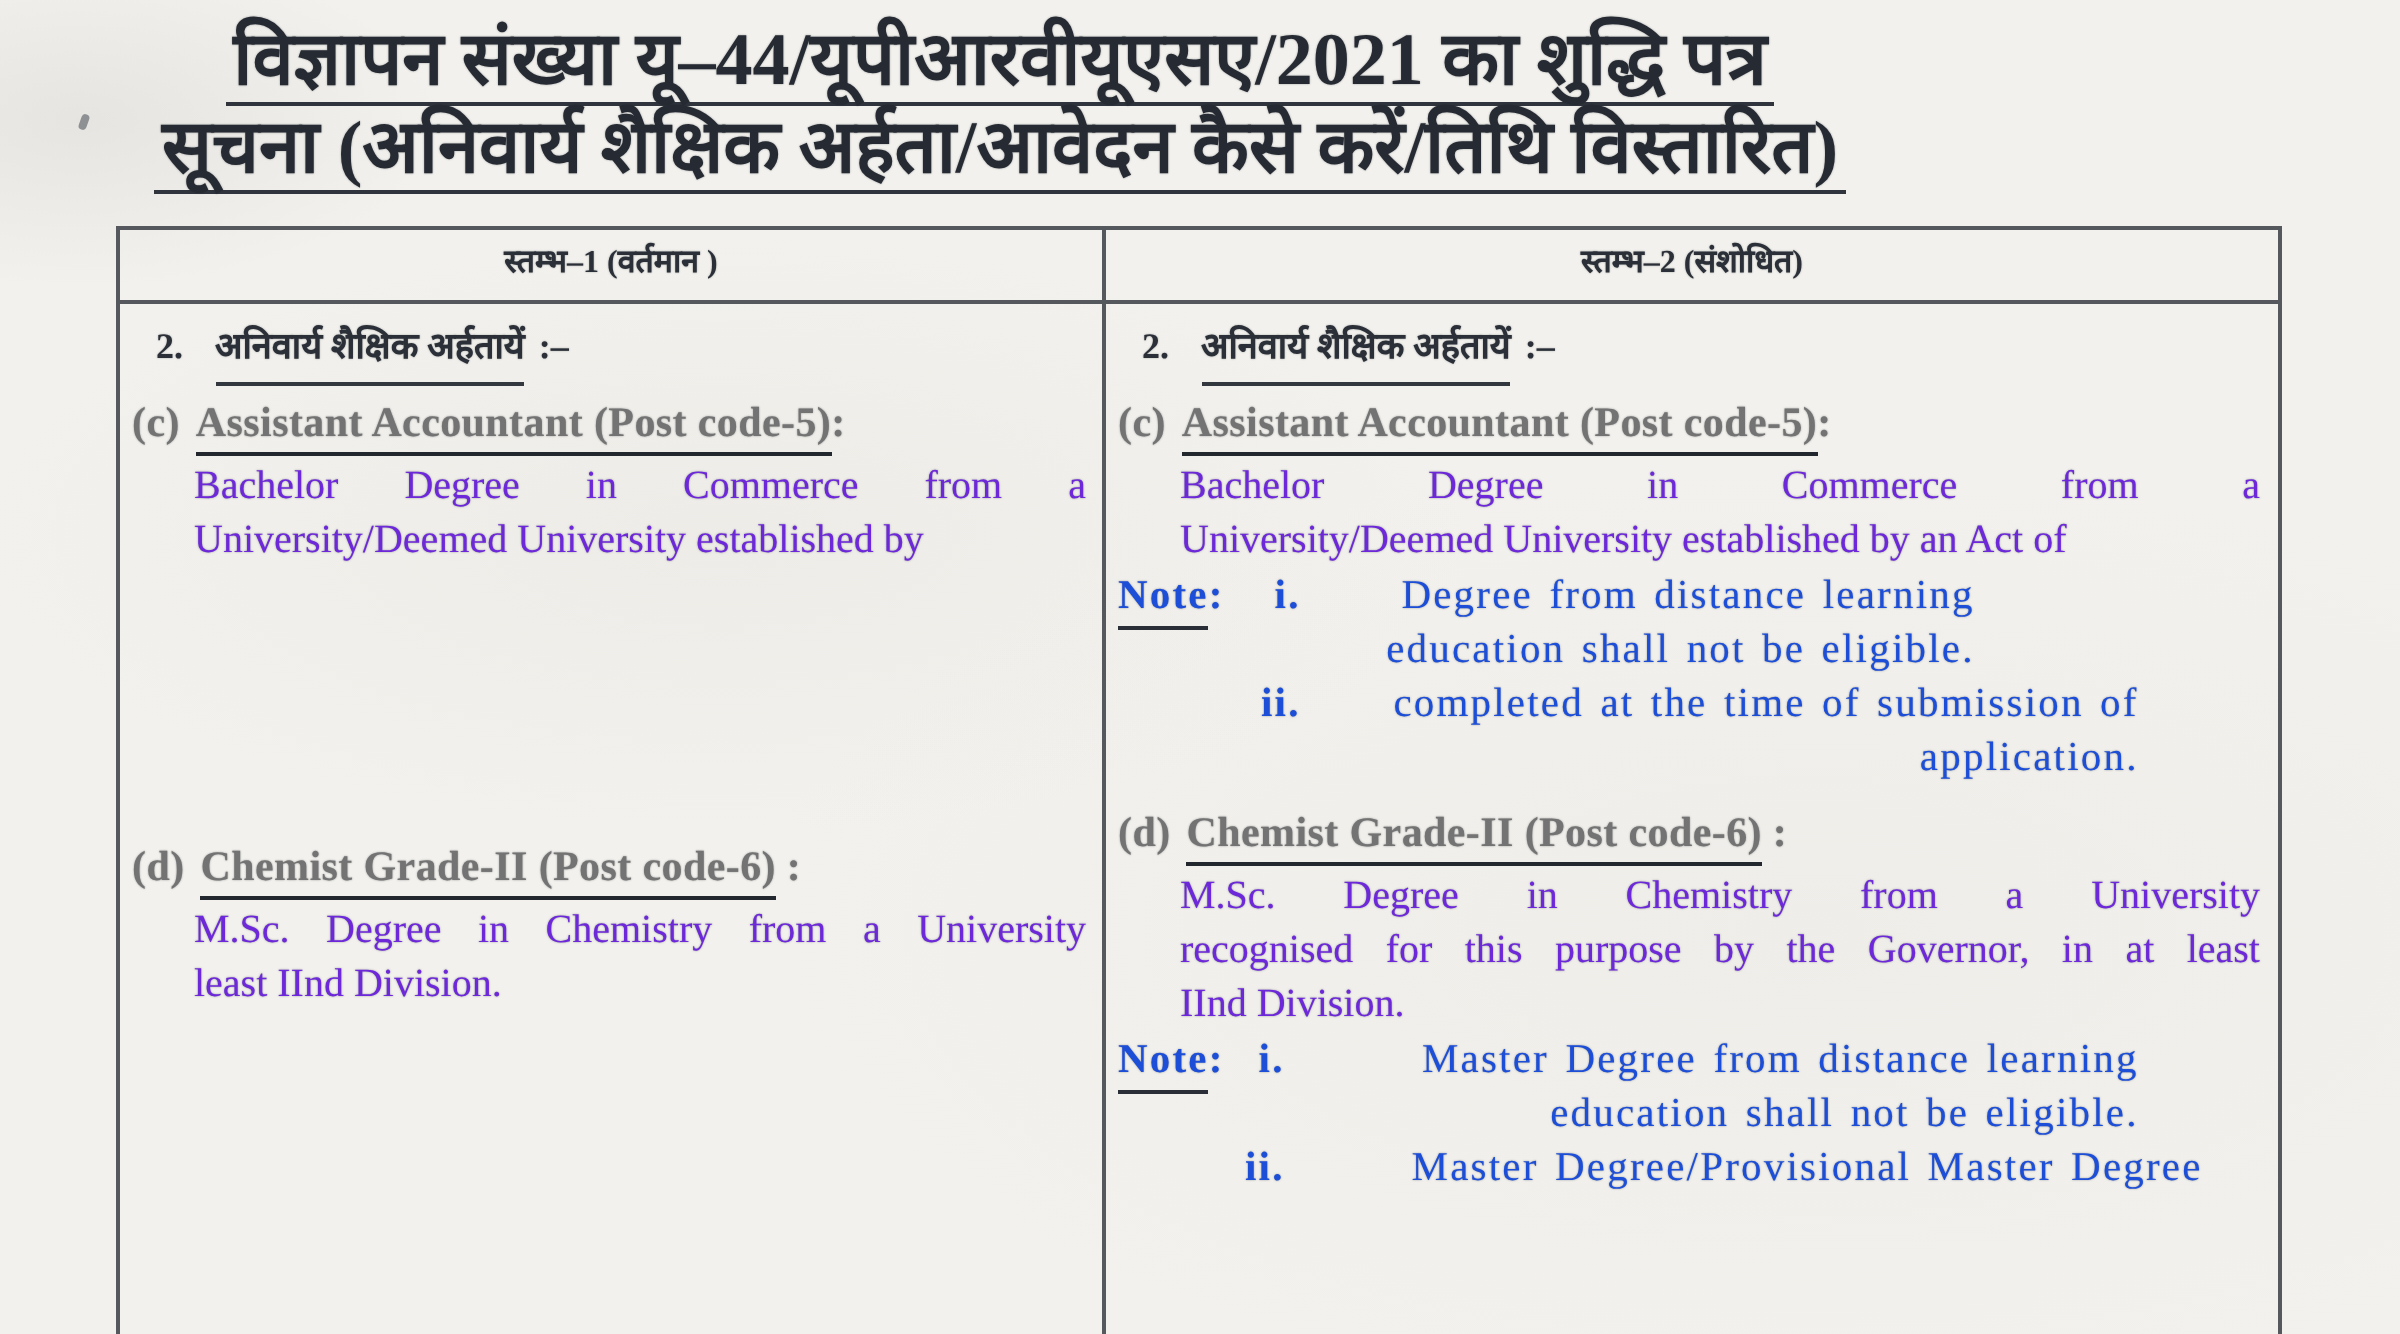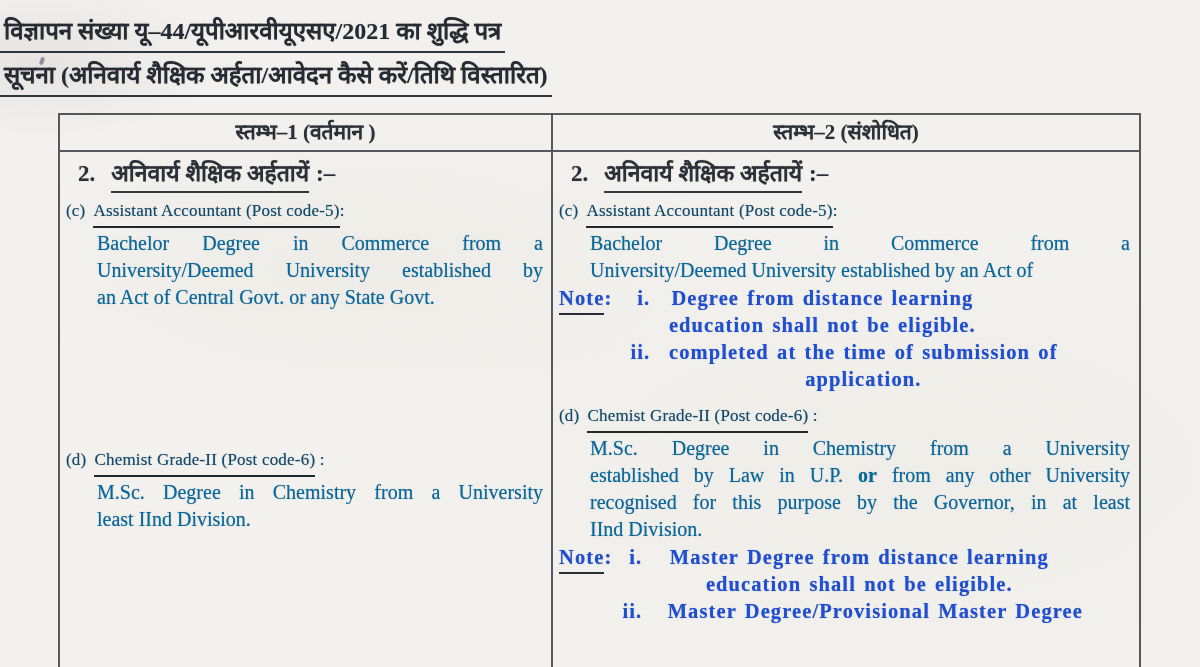--- a/index.html
+++ b/index.html
@@ -16,64 +16,64 @@
       radial-gradient(ellipse 500px 200px at 30% 40%, rgba(214,212,206,0.18), transparent 75%),
       radial-gradient(ellipse 700px 320px at 75% 70%, rgba(216,214,208,0.14), transparent 75%);
   }
   .speck{
     position:absolute;left:40px;top:57px;width:4px;height:8px;
     background:#70747a;border-radius:2px;transform:rotate(20deg);opacity:.75;
   }
   
   .doc-heading{
     position:absolute;top:14px;left:0;width:1024px;box-sizing:border-box;padding-right:24px;
-    font-weight:bold;font-size:24px;line-height:34px;color:#262b33;
+    text-align:center;font-weight:bold;font-size:37px;line-height:34px;color:#262b33;
     text-shadow:0 0 1px rgba(38,43,51,.45);
   }
   .doc-heading .uline{
     display:inline-block;border-bottom:2.5px solid #30353d;padding:0 4px 3px 4px;margin-bottom:5px;
   }
   
   .cmp-table{
     position:absolute;left:58px;top:113px;width:1083px;height:560px;box-sizing:border-box;
     border:2px solid #55585d;display:flex;flex-direction:column;
   }
   .thead{display:flex;border-bottom:2px solid #55585d;flex:0 0 auto;}
-  .th{font-weight:bold;font-size:21px;line-height:30px;text-align:center;color:#2b3038;
+  .th{font-weight:bold;font-size:16px;line-height:30px;text-align:center;color:#2b3038;
       padding:2px 0 3px;text-shadow:0 0 1px rgba(43,48,56,.4);}
   .th-left{width:493px;border-right:2px solid #55585d;box-sizing:border-box;}
   .th-right{flex:1;text-align:center;}
   .tbody{display:flex;flex:1;overflow:hidden;}
   .cell{box-sizing:border-box;padding:4px 8px 0 6px;overflow:hidden;}
   .cell-left{width:493px;border-right:2px solid #55585d;}
   .cell-right{flex:1;}
   
   .hindi-item{
-    font-size:23px;font-weight:bold;line-height:31px;color:#2b3038;
+    font-size:18px;font-weight:bold;line-height:31px;color:#2b3038;
     margin:2px 0 4px 12px;text-shadow:0 0 1px rgba(43,48,56,.4);
   }
   .hindi-item .no{margin-right:16px;}
   .hindi-item .lbl{display:inline-block;border-bottom:2px solid #33383f;padding-bottom:2px;}
   .hindi-item .sfx{margin-left:7px;}
   .post-heading{
-    font-size:17px;font-weight:normal;line-height:28px;color:#0c4a6e;
+    font-size:21px;font-weight:bold;line-height:28px;color:#737373;
     margin-top:3px;margin-bottom:2px;letter-spacing:.2px;
     text-shadow:0 0 1px rgba(35,39,46,.45);
   }
   .post-heading .mk{margin-right:8px;}
   .post-heading .ttl{display:inline-block;border-bottom:2.5px solid #23272e;padding-bottom:1px;}
   .para{
-    font-size:20px;line-height:27px;margin-left:31px;color:#0369a1;
+    font-size:20px;line-height:27px;margin-left:31px;color:#6d28d9;
     text-shadow:0 0 1px rgba(55,61,70,.5);
   }
   .cell-left .para{width:446px;}
   .cell-right .para{width:540px;}
   .lines-justify .jline{text-align:justify;text-align-last:justify;}
   .lines-justify .jline:last-child{text-align-last:left;}
-  .lines-plain .jline{text-align:center;font-weight:bold;}
+  .lines-plain .jline{text-align:right;}
   .spacer{height:132px;}
   .dgap{margin-top:9px;}
   
   .note{
     display:flex;align-items:flex-start;font-size:20.5px;line-height:27px;color:#1d4ed8;
     letter-spacing:1.1px;word-spacing:2px;margin-top:1px;
     text-shadow:0 0 1px rgba(54,61,71,.5);
   }
   .note-head{font-weight:bold;white-space:nowrap;flex:0 0 auto;}
   .note-head .nlbl{display:inline-block;border-bottom:2.5px solid #2a2f37;padding-bottom:1px;}
@@ -107,21 +107,20 @@
     <div class="cell cell-left">
       <div class="hindi-item">
         <span class="no">2.</span><span class="lbl">अनिवार्य शैक्षिक अर्हतायें</span><span class="sfx">:–</span>
       </div>
       <div class="post-heading">
         <span class="mk">(c)</span><span class="ttl">Assistant Accountant (Post code-5)</span><span>:</span>
       </div>
       <div class="para lines-justify">
           <div class="jline">Bachelor Degree in Commerce from a</div>
           <div class="jline">University/Deemed University established by</div>
-          <div class="jline">an Act of Central Govt. or any State Govt.</div>
         </div>
 
       <div class="spacer"></div>
 
       <div class="post-heading">
         <span class="mk">(d)</span><span class="ttl">Chemist Grade-II (Post code-6)</span><span> :</span>
       </div>
       <div class="para lines-justify">
           <div class="jline">M.Sc. Degree in Chemistry from a University</div>
           <div class="jline">least IInd Division.</div>
@@ -158,21 +157,20 @@
               </div>
           </div>
         </div>
       </div>
 
       <div class="post-heading dgap">
         <span class="mk">(d)</span><span class="ttl">Chemist Grade-II (Post code-6)</span><span> :</span>
       </div>
       <div class="para lines-justify">
           <div class="jline">M.Sc. Degree in Chemistry from a University</div>
-          <div class="jline"><span>established by Law in U.P. </span><span style="font-weight: bold;">or</span><span> from any other University</span></div>
           <div class="jline">recognised for this purpose by the Governor, in at least</div>
           <div class="jline">IInd Division.</div>
         </div>
 
       <div class="note note2">
         <div class="note-head"><span class="nlbl">Note</span><span>:</span></div>
         <div class="note-items">
           <div class="note-item n2a">
             <span class="nmark">i.</span>
             <div class="ntext lines-plain">

